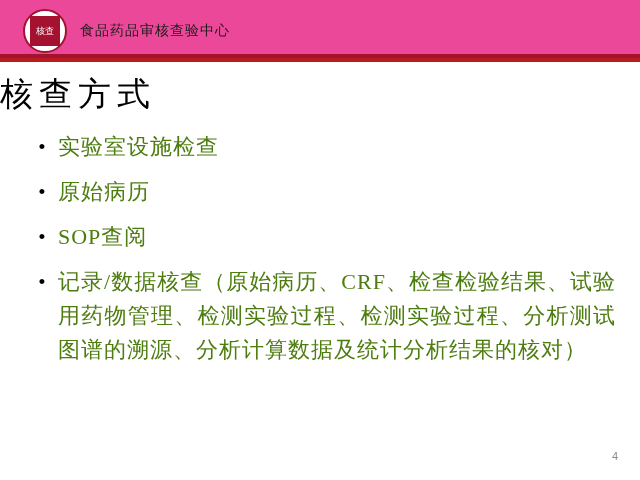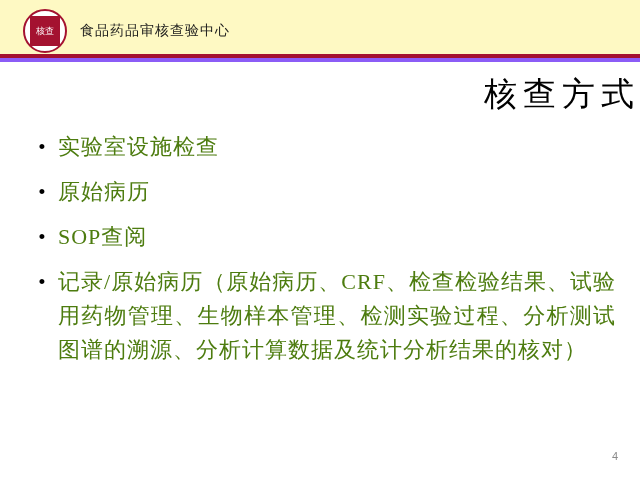--- a/index.html
+++ b/index.html
@@ -20,22 +20,22 @@
     background: #ffffff;
     box-sizing: border-box;
   }
   
   .header {
     position: absolute;
     left: 0;
     top: 0;
     width: 640px;
     height: 62px;
-    background: #fef9c3;
-    border-bottom: 4px solid #8b5cf6;
+    background: #ec4899;
+    border-bottom: 4px solid #b91c1c;
     box-sizing: border-box;
     display: flex;
     align-items: center;
   }
   .header-bar {
     position: absolute;
     left: 0;
     bottom: 0;
     width: 640px;
     height: 4px;
@@ -86,21 +86,21 @@
     font-family: Liberation Serif, serif;
     letter-spacing: 1px;
     white-space: nowrap;
   }
   
   .title {
     position: absolute;
     top: 72px;
     left: 0;
     width: 640px;
-    text-align: right;
+    text-align: left;
     font-size: 33px;
     color: #000000;
     font-family: "Liberation Serif", serif;
     letter-spacing: 6px;
     font-weight: normal;
   }
   
   .body {
     position: absolute;
     left: 26px;
@@ -170,20 +170,20 @@
       <div class="text">原始病历</div>
     </div>
 
     <div class="bullet">
       <div class="dot">•</div>
       <div class="text">SOP查阅</div>
     </div>
 
     <div class="bullet long">
       <div class="dot">•</div>
-      <div class="text">记录/原始病历（原始病历、CRF、检查检验结果、试验用药物管理、生物样本管理、检测实验过程、分析测试图谱的溯源、分析计算数据及统计分析结果的核对）</div>
+      <div class="text">记录/数据核查（原始病历、CRF、检查检验结果、试验用药物管理、检测实验过程、检测实验过程、分析测试图谱的溯源、分析计算数据及统计分析结果的核对）</div>
     </div>
 
   </div>
 
   <div class="page-number">4</div>
 
 </div>
 
 </body></html>

